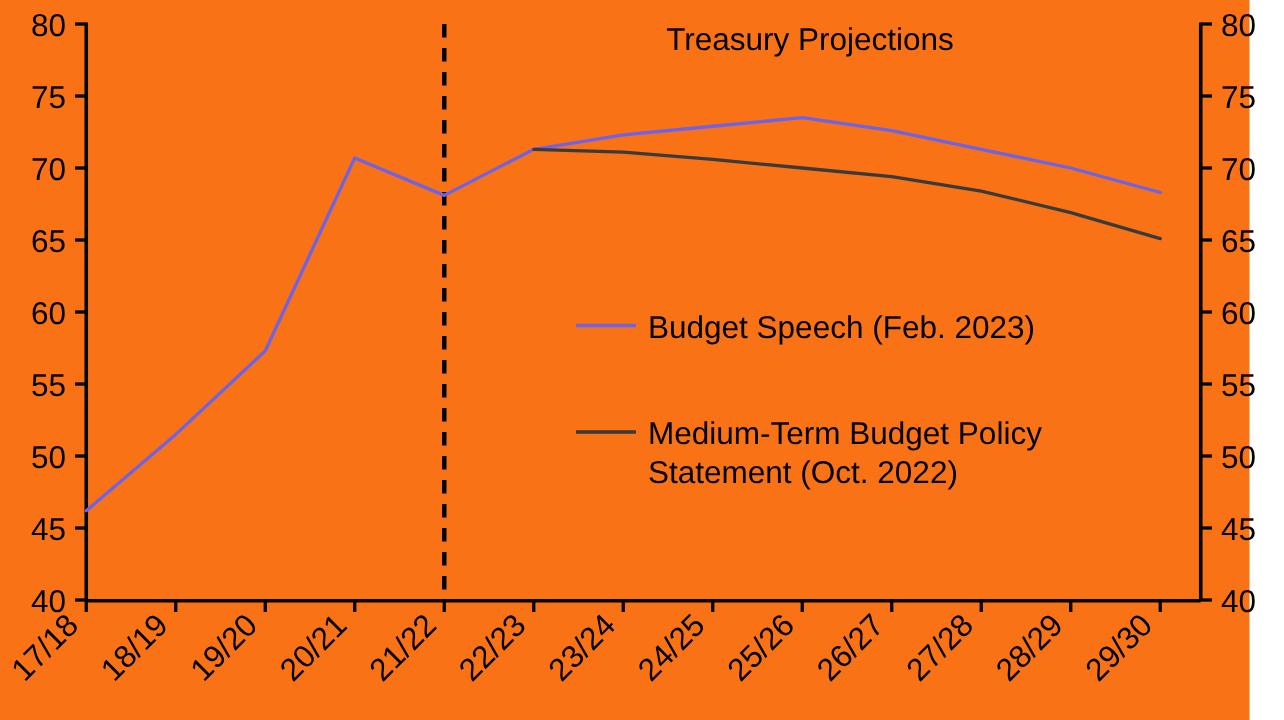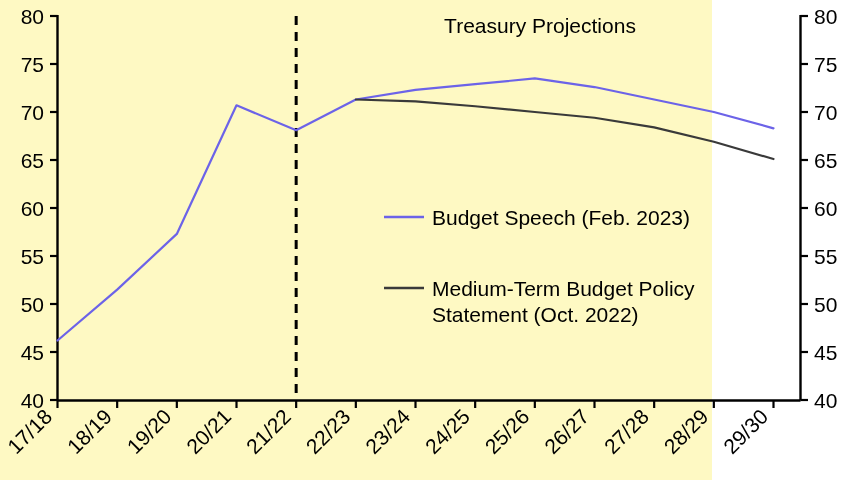--- a/index.html
+++ b/index.html
@@ -8,23 +8,23 @@
     background: #ffffff;
   }
   body {
     width: 856px;
     height: 480px;
     font-family: "Liberation Sans", sans-serif;
     overflow: hidden;
   }
   #chart-root {
     position: relative;
-    width: 712px;
+    width: 833px;
     height: 480px;
-    background: #fef9c3;
+    background: #f97316;
   }
   #chart-svg {
     position: absolute;
     left: 0;
     top: 0;
     width: 856px;
     height: 480px;
     display: block;
   }
   .tick-label {

